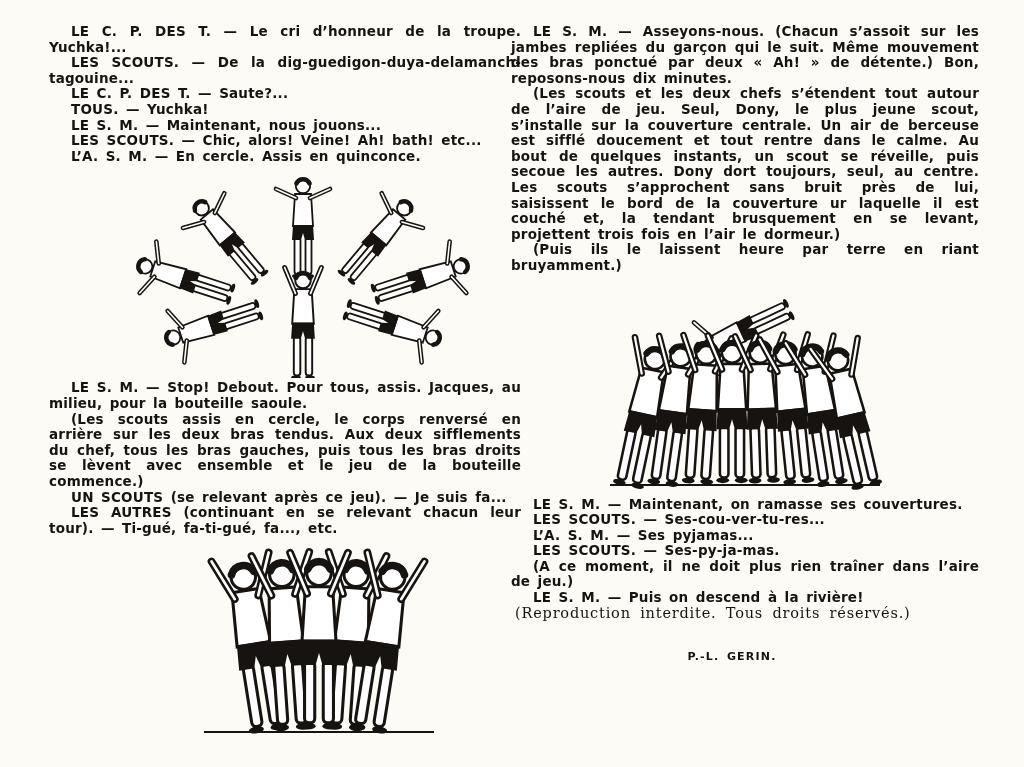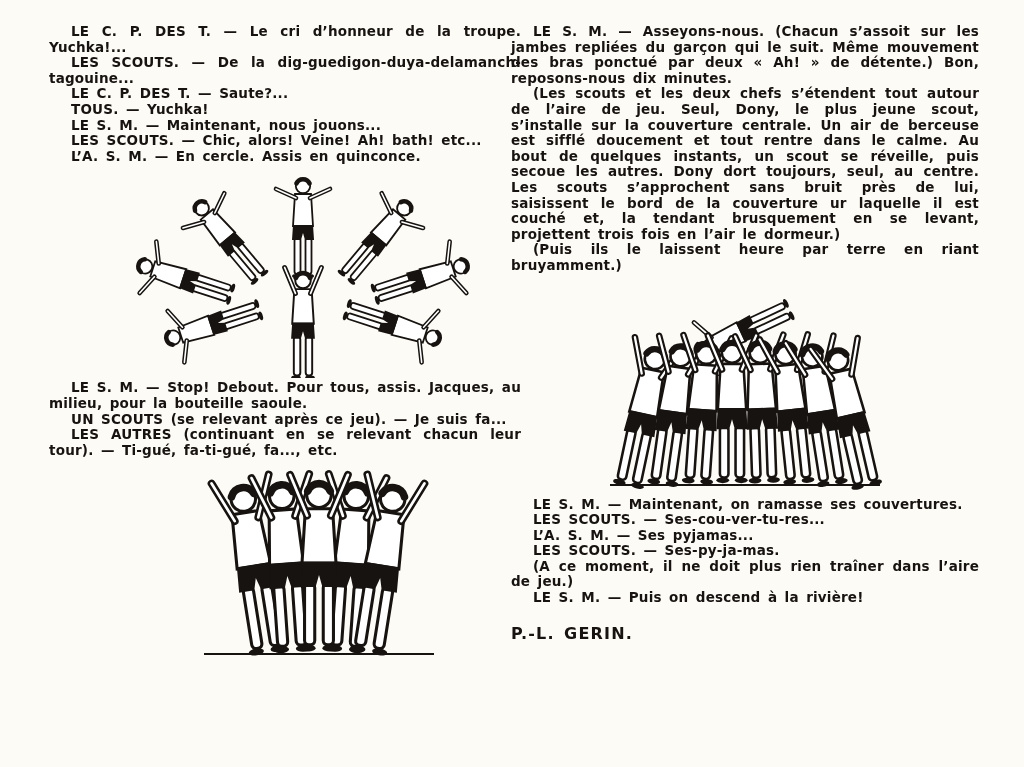--- a/index.html
+++ b/index.html
@@ -15,22 +15,22 @@
     margin:0; text-indent:22px; text-align:justify;
     font-weight:bold; font-size:13.5px; line-height:15.6px;
     letter-spacing:0.2px; word-spacing:2.5px;
   }
   p.serif-note {
     font-family:"DejaVu Serif", "Liberation Serif", serif;
     font-weight:normal; font-size:14.5px; letter-spacing:0.8px;
     text-indent:4px; word-spacing:4px;
   }
   p.author {
-    text-align:left; padding-right:26px; text-indent:0;
-    font-size:16px; letter-spacing:1.2px; margin-top:20px;
+    text-align:center; padding-right:26px; text-indent:0;
+    font-size:11px; letter-spacing:1.2px; margin-top:28px;
   }
   .fig { display:flex; justify-content:center; }
   .fig-wheel   { height:210px; margin:4px 0 2px 0; }
   .fig-wheel svg { transform:translateX(18px); }
   .fig-armsup  { height:195px; margin-top:10px; }
   .fig-armsup svg { transform:translateX(34px); }
   .fig-toss    { height:215px; margin:6px 0 2px 0; }
   .hidden-defs { position:absolute; width:0; height:0; overflow:hidden; }
 </style>
 </head>
@@ -81,20 +81,21 @@
       <use href="#scout-wide" transform="translate(286,112) rotate(72)"></use>
       <use href="#scout-wide" transform="translate(258,156) rotate(108)"></use>
       <use href="#scout-wide" transform="translate(97,74) rotate(-40)"></use>
       <use href="#scout-wide" transform="translate(54,112) rotate(-72)"></use>
       <use href="#scout-wide" transform="translate(82,156) rotate(-108)"></use>
       <use href="#scout-up" transform="translate(170,160) scale(1.08)"></use>
     </svg>
   </div>
 
   <p>LE S. M. — Stop! Debout. Pour tous, assis. Jacques, au milieu, pour la bouteille saoule.</p>
+  <p>(Les scouts assis en cercle, le corps renversé en arrière sur les deux bras tendus. Aux deux sifflements du chef, tous les bras gauches, puis tous les bras droits se lèvent avec ensemble et le jeu de la bouteille commence.)</p>
   <p>UN SCOUTS (se relevant après ce jeu). — Je suis fa...</p>
   <p>LES AUTRES (continuant en se relevant chacun leur tour). — Ti-gué, fa-ti-gué, fa..., etc.</p>
 
   <div class="fig fig-armsup">
     <svg width="260" height="195" viewBox="0 0 260 195" role="img" aria-label="Groupe de scouts serrés, bras levés">
       <use href="#scout-up" transform="translate(66,105) rotate(-9) scale(1.7)"></use>
       <use href="#scout-up" transform="translate(98,103) rotate(-4) scale(1.7)"></use>
       <use href="#scout-up" transform="translate(162,103) rotate(4) scale(1.7)"></use>
       <use href="#scout-up" transform="translate(192,105) rotate(9) scale(1.7)"></use>
       <use href="#scout-up" transform="translate(130,102) scale(1.7)"></use>
@@ -122,14 +123,15 @@
       <line x1="20" y1="205" x2="290" y2="205" stroke="#171310" stroke-width="2"></line>
     </svg>
   </div>
 
   <p>LE S. M. — Maintenant, on ramasse ses couvertures.</p>
   <p>LES SCOUTS. — Ses-cou-ver-tu-res...</p>
   <p>L’A. S. M. — Ses pyjamas...</p>
   <p>LES SCOUTS. — Ses-py-ja-mas.</p>
   <p>(A ce moment, il ne doit plus rien traîner dans l’aire de jeu.)</p>
   <p>LE S. M. — Puis on descend à la rivière!</p>
+  <p class="serif-note">(Reproduction interdite. Tous droits réservés.)</p>
   <p class="author">P.-L. GERIN.</p>
 </div>
 
 </body></html>

